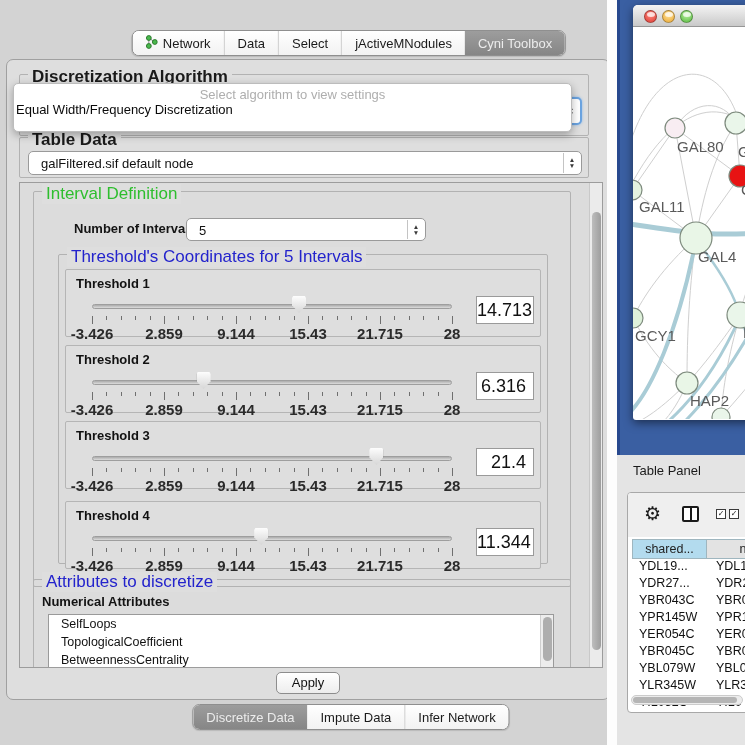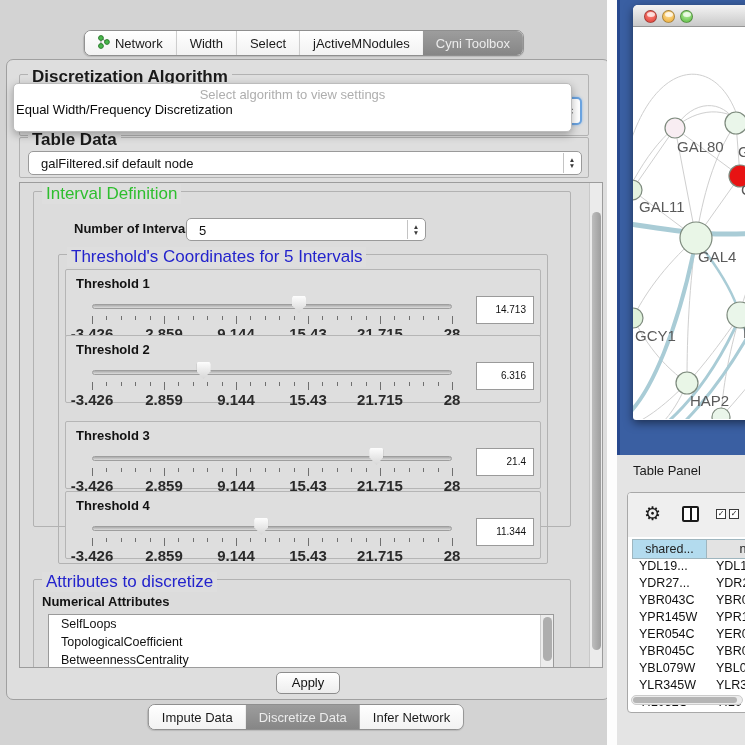--- a/index.html
+++ b/index.html
@@ -7,21 +7,21 @@
   #root {
     position:relative; width:745px; height:745px; overflow:hidden;
     background:#d3d3d3; font-family:"Liberation Sans", sans-serif; color:#111;
   }
   
   .titlebar { position:absolute; left:0; top:0; width:617px; height:26px; background:#d3d3d3; }
   .titlebar .title { position:absolute; left:8px; top:6px; font-size:13px; color:#1a1a1a; }
   .float-btn { position:absolute; left:577px; top:8px; width:10px; height:10px; border:1.5px solid #1a1a1a; background:transparent; }
   .close-btn { position:absolute; left:594px; top:4px; font-size:13px; font-weight:bold; color:#1a1a1a; cursor:default; }
   
-  .tabstrip { position:absolute; display:flex; height:26px; background:#fff; border:1px solid #8f8f8f; border-radius:7px; overflow:hidden; box-shadow:0 1px 1px rgba(0,0,0,.12); }
+  .tabstrip { position:absolute; display:flex; height:26px; background:#fff; border:1px solid #8f8f8f; border-radius:7px; overflow:hidden; box-shadow:0 1px 1px rgba(0,0,0,.12);margin-left:45px; }
   .tabstrip .tab { display:flex; align-items:center; gap:5px; padding:0 13px; font-size:13px; color:#1a1a1a; background:linear-gradient(#ffffff,#f2f2f2); white-space:nowrap; }
   .tabstrip .tab + .tab { border-left:1px solid #cccccc; }
   .tabstrip .tab.selected { background:linear-gradient(#9d9d9d,#868686); color:#ececec; border-left:none; }
   .tabstrip .tab.selected + .tab { border-left:none; }
   #top-tabs { left:304px; top:30px; transform:translateX(-50%); }
   #bottom-tabs { left:306px; top:704px; transform:translateX(-50%); }
   
   .mainpanel { position:absolute; left:6px; top:59px; width:604px; height:641px; background:#dedede; border:1px solid #a0a0a0; border-radius:7px; }
   .group { position:absolute; border:1px solid #b2b2b2; border-radius:2px; }
   .group > .gtitle { position:absolute; top:-8px; left:8px; padding:0 4px; background:#dedede; font-size:17px; }
@@ -50,21 +50,21 @@
   .rail { position:absolute; left:2px; right:2px; }
   .slider-track { top:10px; height:5px; background:linear-gradient(#ababab,#dcdcdc); border:1px solid #9e9e9e; border-radius:3px; }
   .thumb-rail { top:2px; height:20px; }
   .slider-thumb { position:absolute; top:0; width:14px; height:17px; transform:translateX(-50%); background:linear-gradient(#fdfdfd,#d6d6d6); clip-path:polygon(8% 0,92% 0,100% 12%,100% 55%,50% 100%,0 55%,0 12%); filter:drop-shadow(0 0 1px #808080); }
   .tick-rail { top:22px; height:9px; }
   .tick-rail i { position:absolute; width:1px; background:#6f6f6f; }
   .tick-rail i.major { height:8px; }
   .tick-rail i.minor { height:4px; }
   .ticklabel-rail { top:31px; height:12px; }
   .ticklabel-rail span { position:absolute; transform:translateX(-50%); font-size:15px; font-weight:bold; color:#2b2b2b; white-space:nowrap; }
-  .value-box { position:absolute; right:6px; top:26px; width:58px; height:28px; background:#fff; border:1px solid #9a9a9a; font-size:10px; text-align:right; line-height:26px; padding-right:7px; color:#111; }
+  .value-box { position:absolute; right:6px; top:26px; width:58px; height:28px; background:#fff; border:1px solid #9a9a9a; font-size:18px; text-align:right; line-height:26px; padding-right:7px; color:#111; }
   
   .attr-list { position:absolute; left:14px; top:34px; width:506px; height:100px; background:#fff; border:1px solid #9a9a9a; overflow:hidden; }
   .attr-list .item { padding-left:12px; font-size:12.5px; height:18px; line-height:18px; color:#111; }
   .attr-list .lscroll { position:absolute; right:0; top:0; bottom:0; width:13px; background:#ededed; border-left:1px solid #cfcfcf; }
   .attr-list .lscroll .thumb { position:absolute; left:2px; top:2px; width:9px; height:44px; background:#aeaeae; border-radius:5px; }
   .apply-btn { position:absolute; left:50%; transform:translateX(-50%); top:612px; width:64px; height:22px; background:linear-gradient(#ffffff,#ededed); border:1px solid #8d8d8d; border-radius:5px; font-size:13px; text-align:center; line-height:20px; }
   
   .pane-divider { position:absolute; left:607px; top:0; width:10px; height:745px; background:#fdfdfd; }
   .desktop { position:absolute; left:617px; top:0; width:128px; height:455px; background:#3a5fa2; border-left:3px solid #27488e; }
   .netwin { position:absolute; left:13px; top:5px; width:140px; height:415px; background:#fff; border-radius:5px 5px 3px 3px; box-shadow:0 3px 10px rgba(0,0,0,.5); }
@@ -113,21 +113,21 @@
             <circle cx="3" cy="3" r="2.4" fill="#49b84c" stroke="#2c7a2e"></circle>
             <circle cx="3" cy="11" r="2.4" fill="#49b84c" stroke="#2c7a2e"></circle>
             <circle cx="9" cy="7" r="2.4" fill="#49b84c" stroke="#2c7a2e"></circle>
           </svg>
         </span>
         <span>Network</span>
       </div>
 
       <div class="tab">
 
-        <span>Width</span>
+        <span>Data</span>
       </div>
 
       <div class="tab">
 
         <span>Select</span>
       </div>
 
       <div class="tab">
 
         <span>jActiveMNodules</span>
@@ -158,21 +158,21 @@
         <span class="val">galFiltered.sif default node</span>
         <span class="spinner">
             <span>▲</span>
             <span>▼</span>
           </span>
       </div>
     </div>
 
     <div class="viewport">
 
-      <div class="group" style="left:13px; top:8px; width:538px; height:336px; ">
+      <div class="group" style="left:13px; top:8px; width:538px; height:396px; ">
         <span class="gtitle green">Interval Definition</span>
 
         <span class="lbl" style="left:40px; top:29px;">Number of Intervals</span>
         <div class="combo" style="left:152px; top:26px; width:240px; height:23px;">
           <span class="val">5</span>
           <span class="spinner">
               <span>▲</span>
               <span>▼</span>
             </span>
         </div>
@@ -220,21 +220,21 @@
                   <span style="left: 20%;">2.859</span>
                   <span style="left: 40%;">9.144</span>
                   <span style="left: 60%;">15.43</span>
                   <span style="left: 80%;">21.715</span>
                   <span style="left: 100%;">28</span>
                 </div>
               </div>
               <div class="value-box">14.713</div>
             </div>
 
-            <div class="threshold-panel" style="top: 80px;">
+            <div class="threshold-panel" style="top: 90px;">
               <div class="tlabel">Threshold 2</div>
               <div class="slider-area">
                 <div class="rail slider-track"></div>
                 <div class="rail thumb-rail">
                   <div class="slider-thumb" style="left: 31%;"></div>
                 </div>
                 <div class="rail tick-rail">
                   <i class="major" style="left: 0%;"></i>
                   <i class="minor" style="left: 4%;"></i>
                   <i class="minor" style="left: 8%;"></i>
@@ -314,21 +314,21 @@
                   <span style="left: 20%;">2.859</span>
                   <span style="left: 40%;">9.144</span>
                   <span style="left: 60%;">15.43</span>
                   <span style="left: 80%;">21.715</span>
                   <span style="left: 100%;">28</span>
                 </div>
               </div>
               <div class="value-box">21.4</div>
             </div>
 
-            <div class="threshold-panel" style="top: 236px;">
+            <div class="threshold-panel" style="top: 246px;">
               <div class="tlabel">Threshold 4</div>
               <div class="slider-area">
                 <div class="rail slider-track"></div>
                 <div class="rail thumb-rail">
                   <div class="slider-thumb" style="left: 47%;"></div>
                 </div>
                 <div class="rail tick-rail">
                   <i class="major" style="left: 0%;"></i>
                   <i class="minor" style="left: 4%;"></i>
                   <i class="minor" style="left: 8%;"></i>
@@ -391,26 +391,26 @@
       <div class="vscroll">
         <div class="thumb" style="top:29px; height:438px;"></div>
       </div>
     </div>
 
     <div class="apply-btn">Apply</div>
   </div>
 
   <div id="bottom-tabs" class="tabstrip">
 
+      <div class="tab selected">
+        <span>Discretize Data</span>
+      </div>
+
       <div class="tab">
         <span>Impute Data</span>
-      </div>
-
-      <div class="tab selected">
-        <span>Discretize Data</span>
       </div>
 
       <div class="tab">
         <span>Infer Network</span>
       </div>
 
   </div>
 
   <div class="popup">
     <div class="prompt">Select algorithm to view settings</div>

